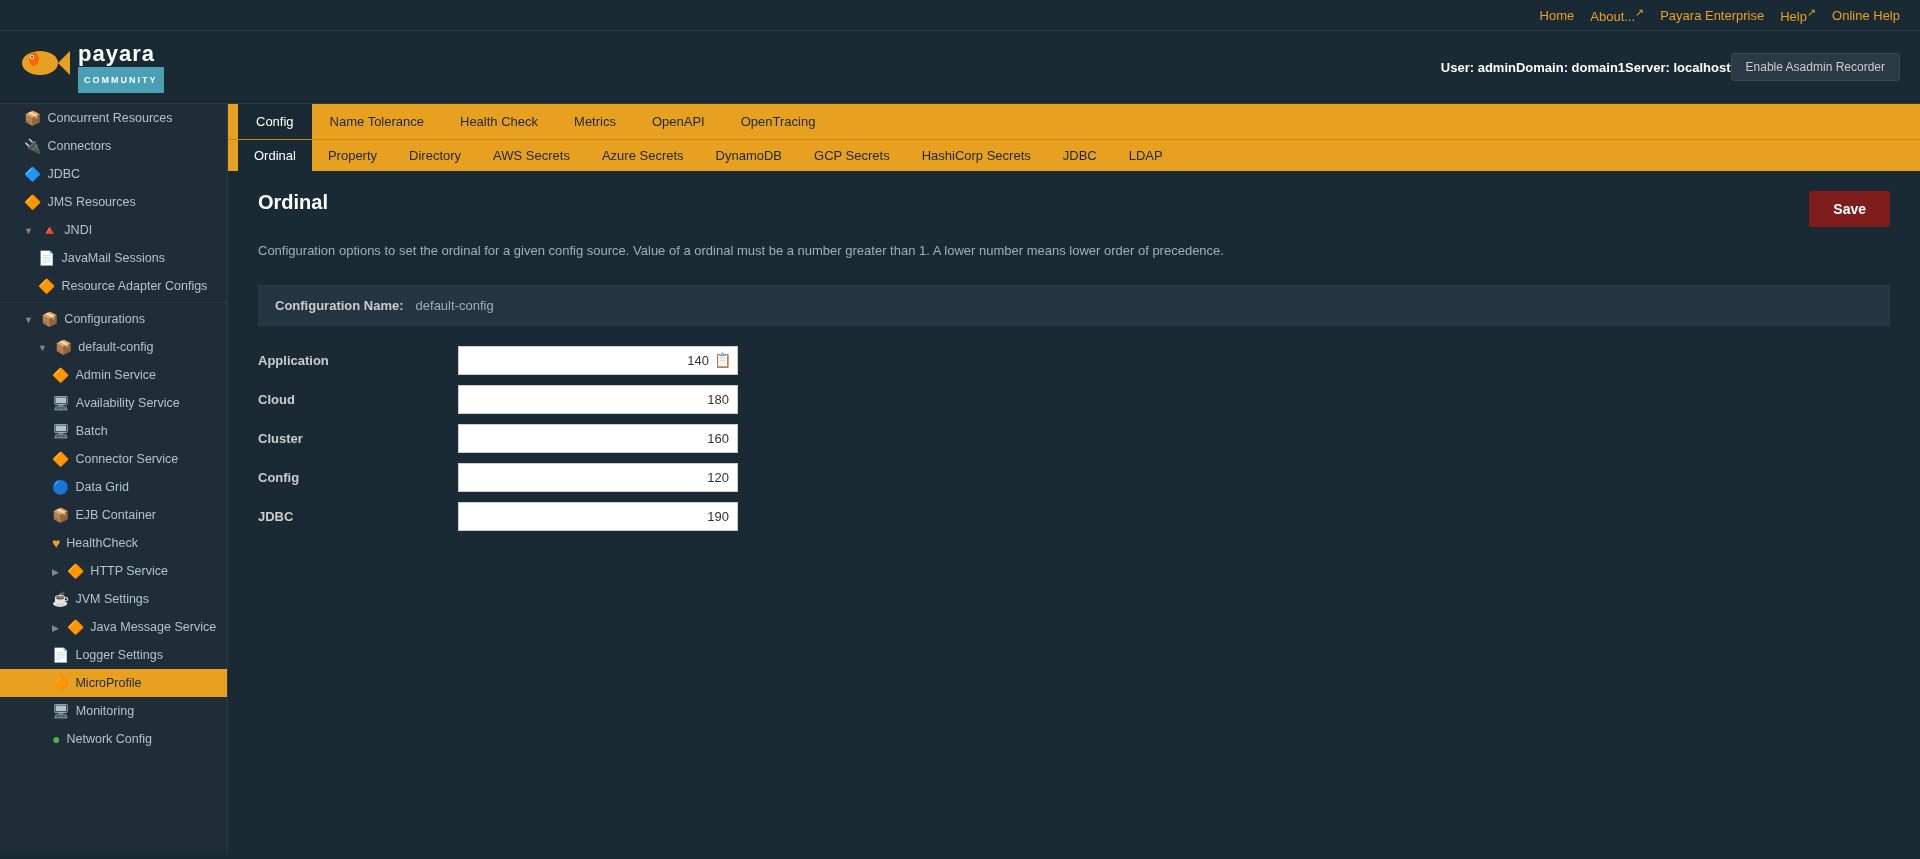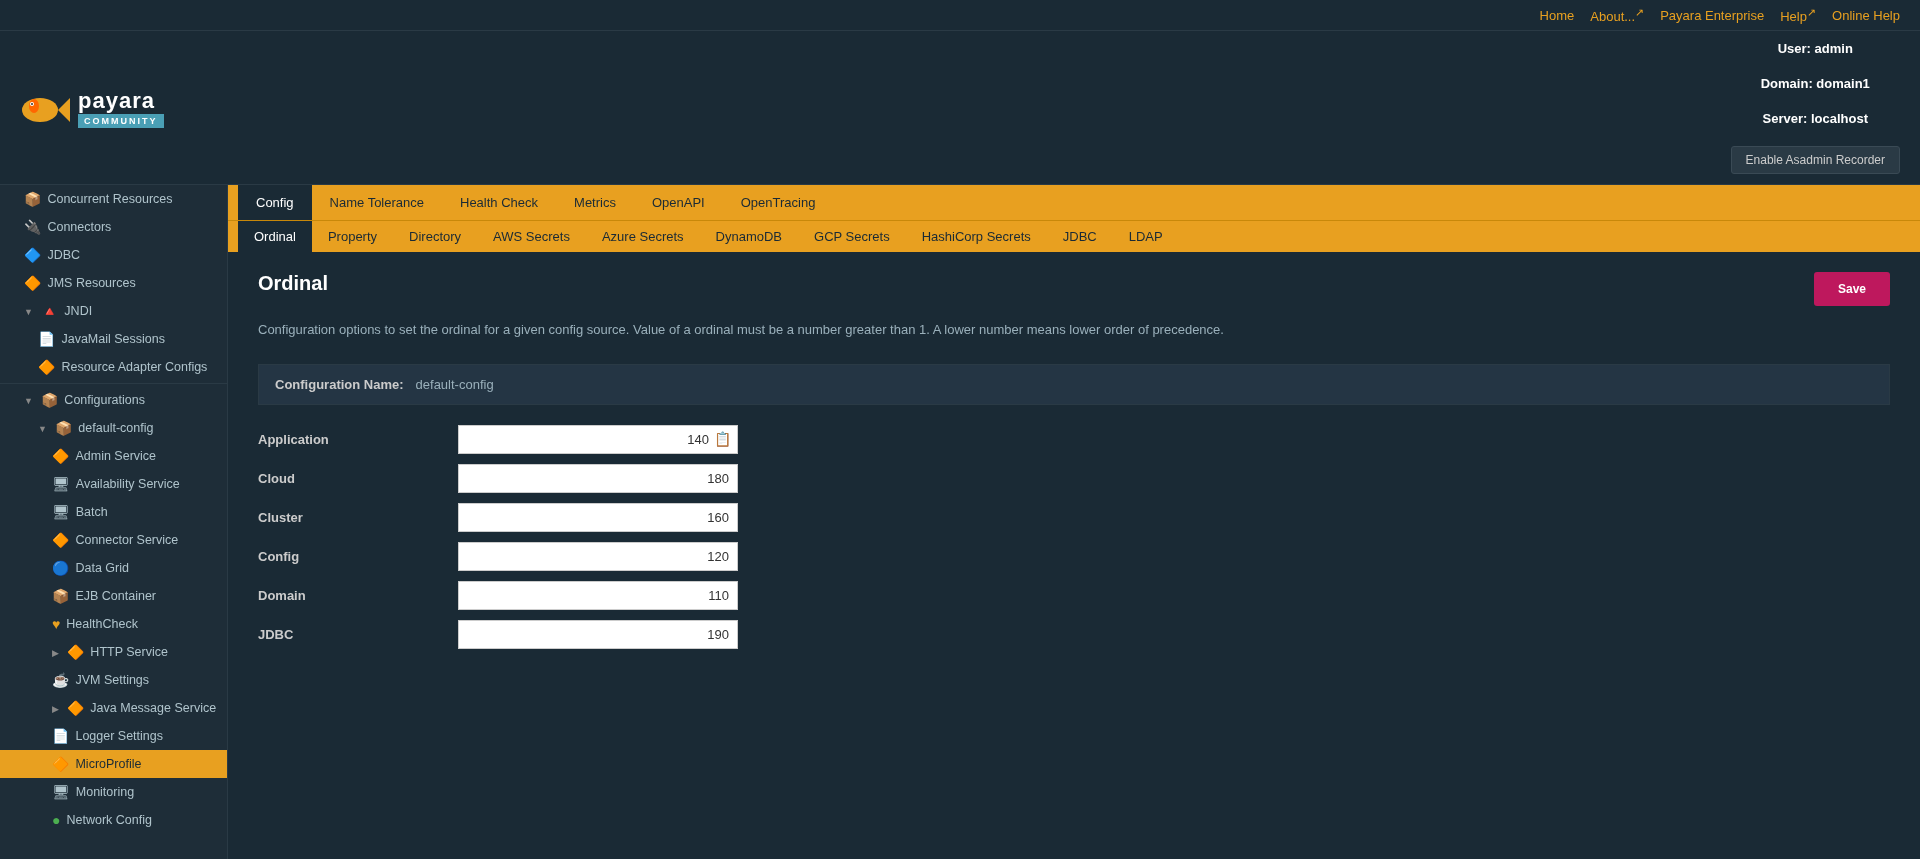--- a/index.html
+++ b/index.html
@@ -44,30 +44,28 @@
     .logo-brand {
       color: white;
       font-size: 22px;
       font-weight: bold;
       letter-spacing: 1px;
     }
     .logo-community {
       background: #4a9fb5;
       color: white;
       font-size: 9px;
-      padding: 2px 6px;
+      padding: 8px 6px;
       letter-spacing: 2px;
       font-weight: bold;
     }
     .header-right {
       margin-left: auto;
       display: flex;
       align-items: center;
-      gap: 20px;
-      flex-direction: column;
     }
     .header-info {
       color: #ccc;
       font-size: 13px;
     }
     .header-info span { font-weight: bold; color: white; }
     .recorder-btn {
       background: #2a3a45;
       color: #ccc;
       border: 1px solid #3a4a55;
@@ -169,25 +167,25 @@
       justify-content: space-between;
       align-items: flex-start;
       margin-bottom: 14px;
     }
     .content-title {
       color: white;
       font-size: 20px;
       font-weight: bold;
     }
     .save-btn {
-      background: #be185d;
+      background: #7f1d1d;
       color: white;
       border: none;
       padding: 10px 24px;
-      font-size: 12px;
+      font-size: 14px;
       cursor: pointer;
       border-radius: 3px;
       font-weight: bold;
     }
     .content-desc {
       color: #9ab0bb;
       font-size: 13px;
       margin-bottom: 24px;
       line-height: 1.5;
     }
@@ -466,24 +464,20 @@
         <div class="form-row">
           <label class="form-label">Cluster</label>
           <input type="text" class="form-input" value="160" style="">
         </div>
 
         <div class="form-row">
           <label class="form-label">Config</label>
           <input type="text" class="form-input" value="120" style="">
         </div>
 
-        <div class="form-row">
-          <label class="form-label">Domain</label>
-          <input type="text" class="form-input" value="110" style="">
-        </div>
 
         <div class="form-row">
           <label class="form-label">JDBC</label>
           <input type="text" class="form-input" value="190" style="">
         </div>
 
       </div>
     </div>
   </div>
 </div>

